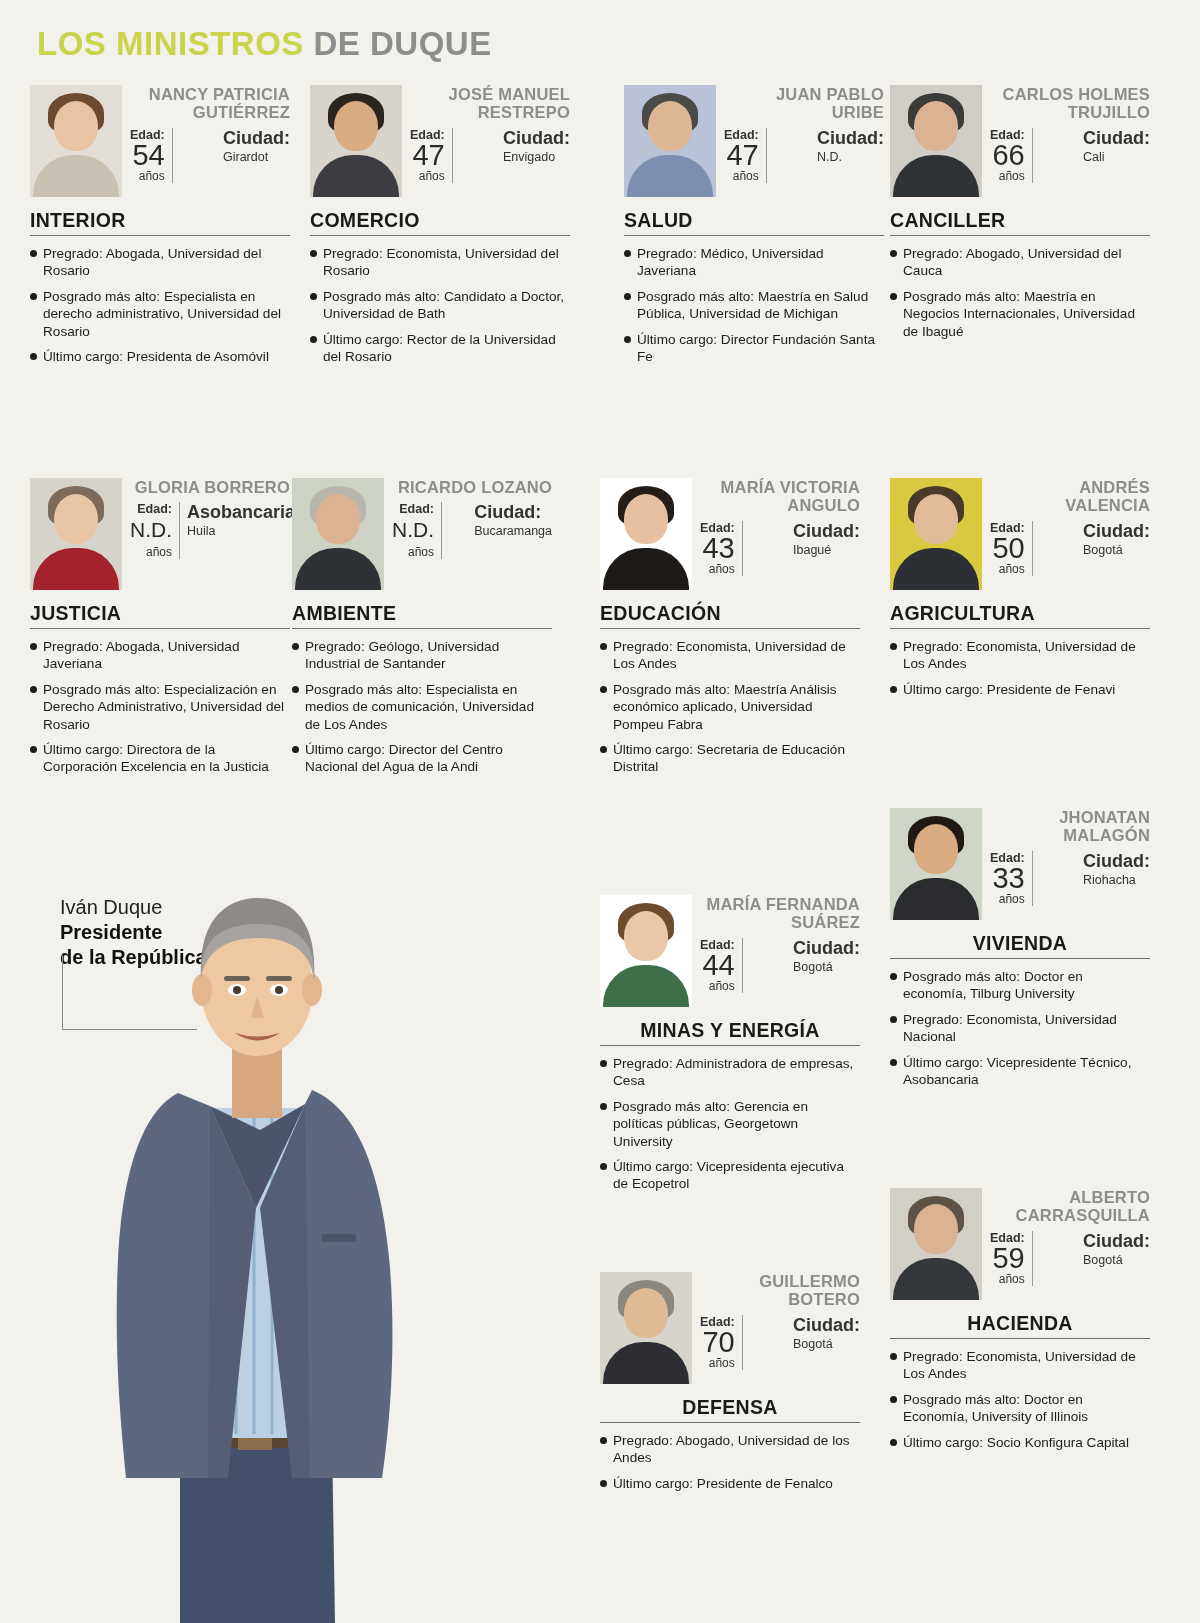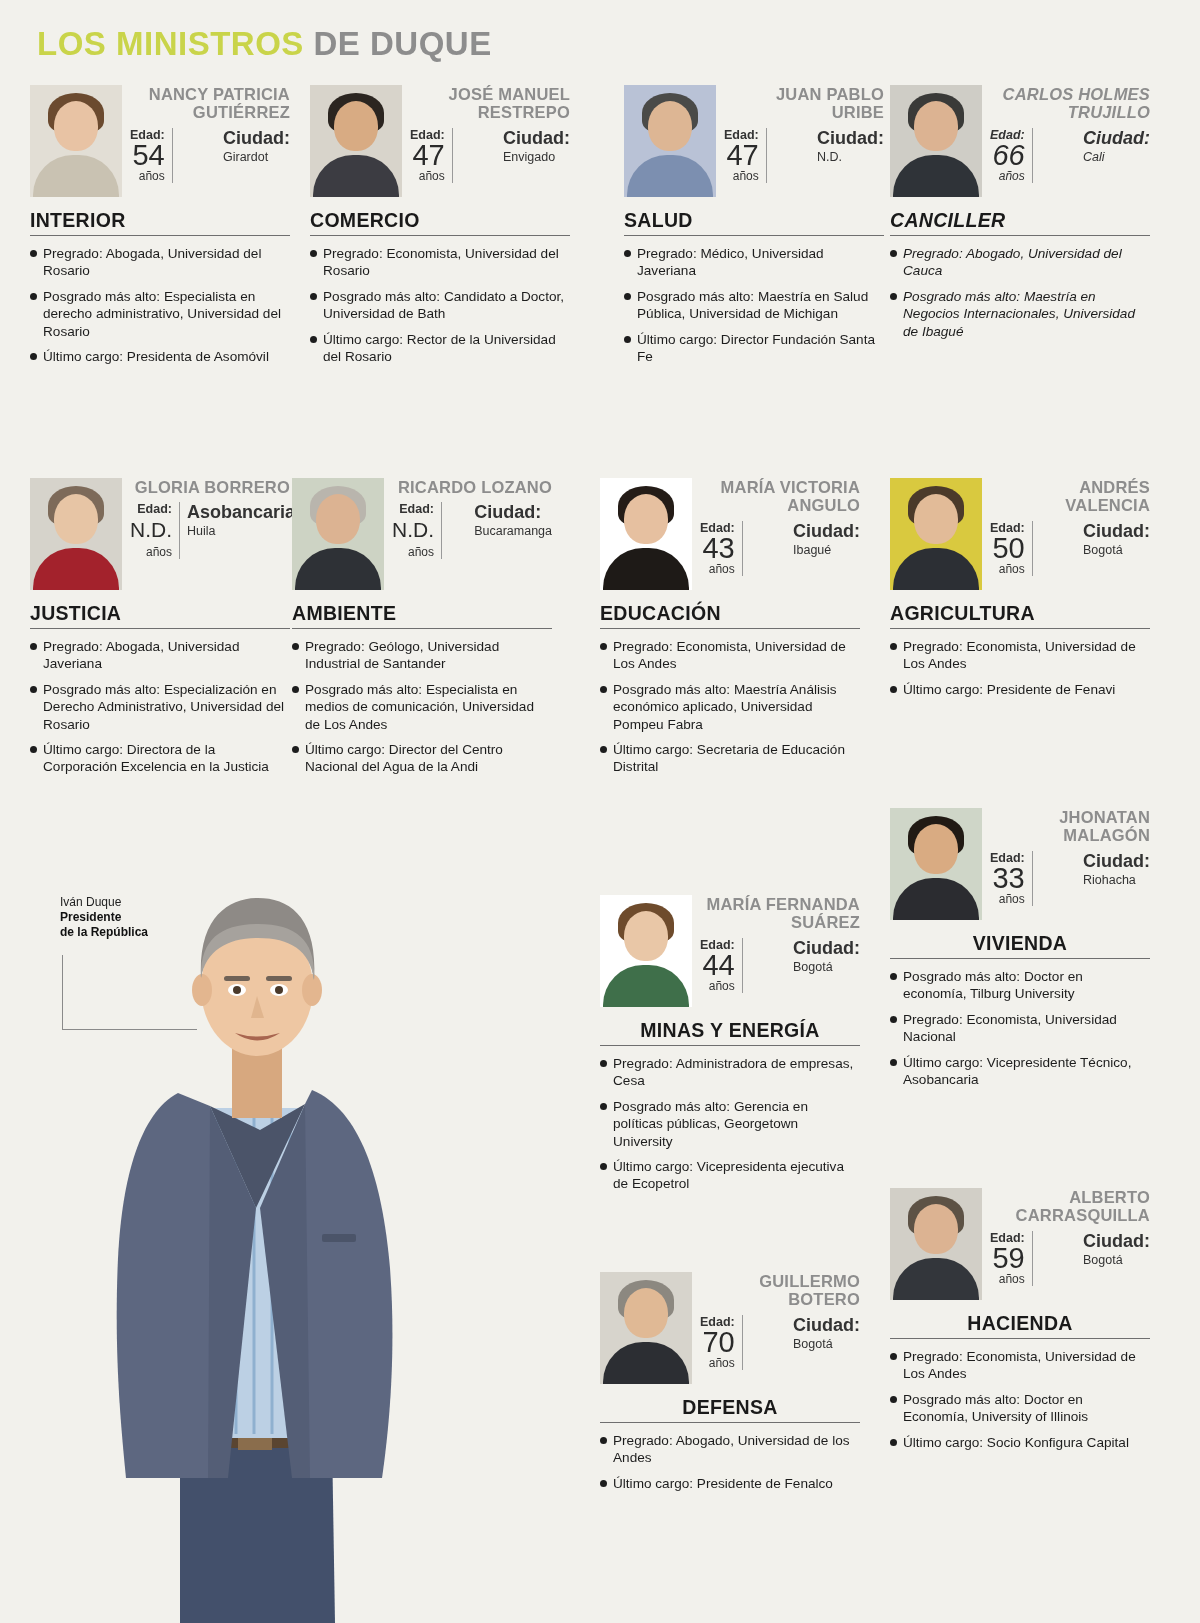--- a/index.html
+++ b/index.html
@@ -156,21 +156,21 @@
     width: 7px; height: 7px;
     border-radius: 50%;
     background: #1d1d1d;
   }
 
   
   .duque-label {
     position: absolute;
     left: 60px;
     top: 895px;
-    font-size: 12px;
+    font-size: 20px;
     line-height: 1.25;
   }
   .duque-label .l1 { color: #222; }
   .duque-label .l2 { font-weight: bold; color: #111; }
   .duque-bracket {
     position: absolute;
     left: 62px;
     top: 955px;
     width: 135px;
     height: 75px;
@@ -280,21 +280,21 @@
     </div>
   </div>
   <div class="sector">SALUD</div>
   <ul class="facts">
     <li>Pregrado: Médico, Universidad Javeriana</li>
     <li>Posgrado más alto: Maestría en Salud Pública, Universidad de Michigan</li>
     <li>Último cargo: Director Fundación Santa Fe</li>
   </ul>
 </div>
 
-<div class="card" style="left:890px; top:85px;font-style:italic;">
+<div class="card" style="left:890px; top:85px;">
   <div class="card-top">
     <div class="photo" style="background:#cfcdc6;">
       <div class="hair" style="background:#3a3a38;"></div>
       <div class="head" style="background:#dcb392;"></div>
       <div class="shoulders" style="background:#2f3338;"></div>
     </div>
     <div class="name-block">
       <div class="pname">CARLOS HOLMES TRUJILLO</div>
       <div class="meta">
         <div class="meta-edad">

